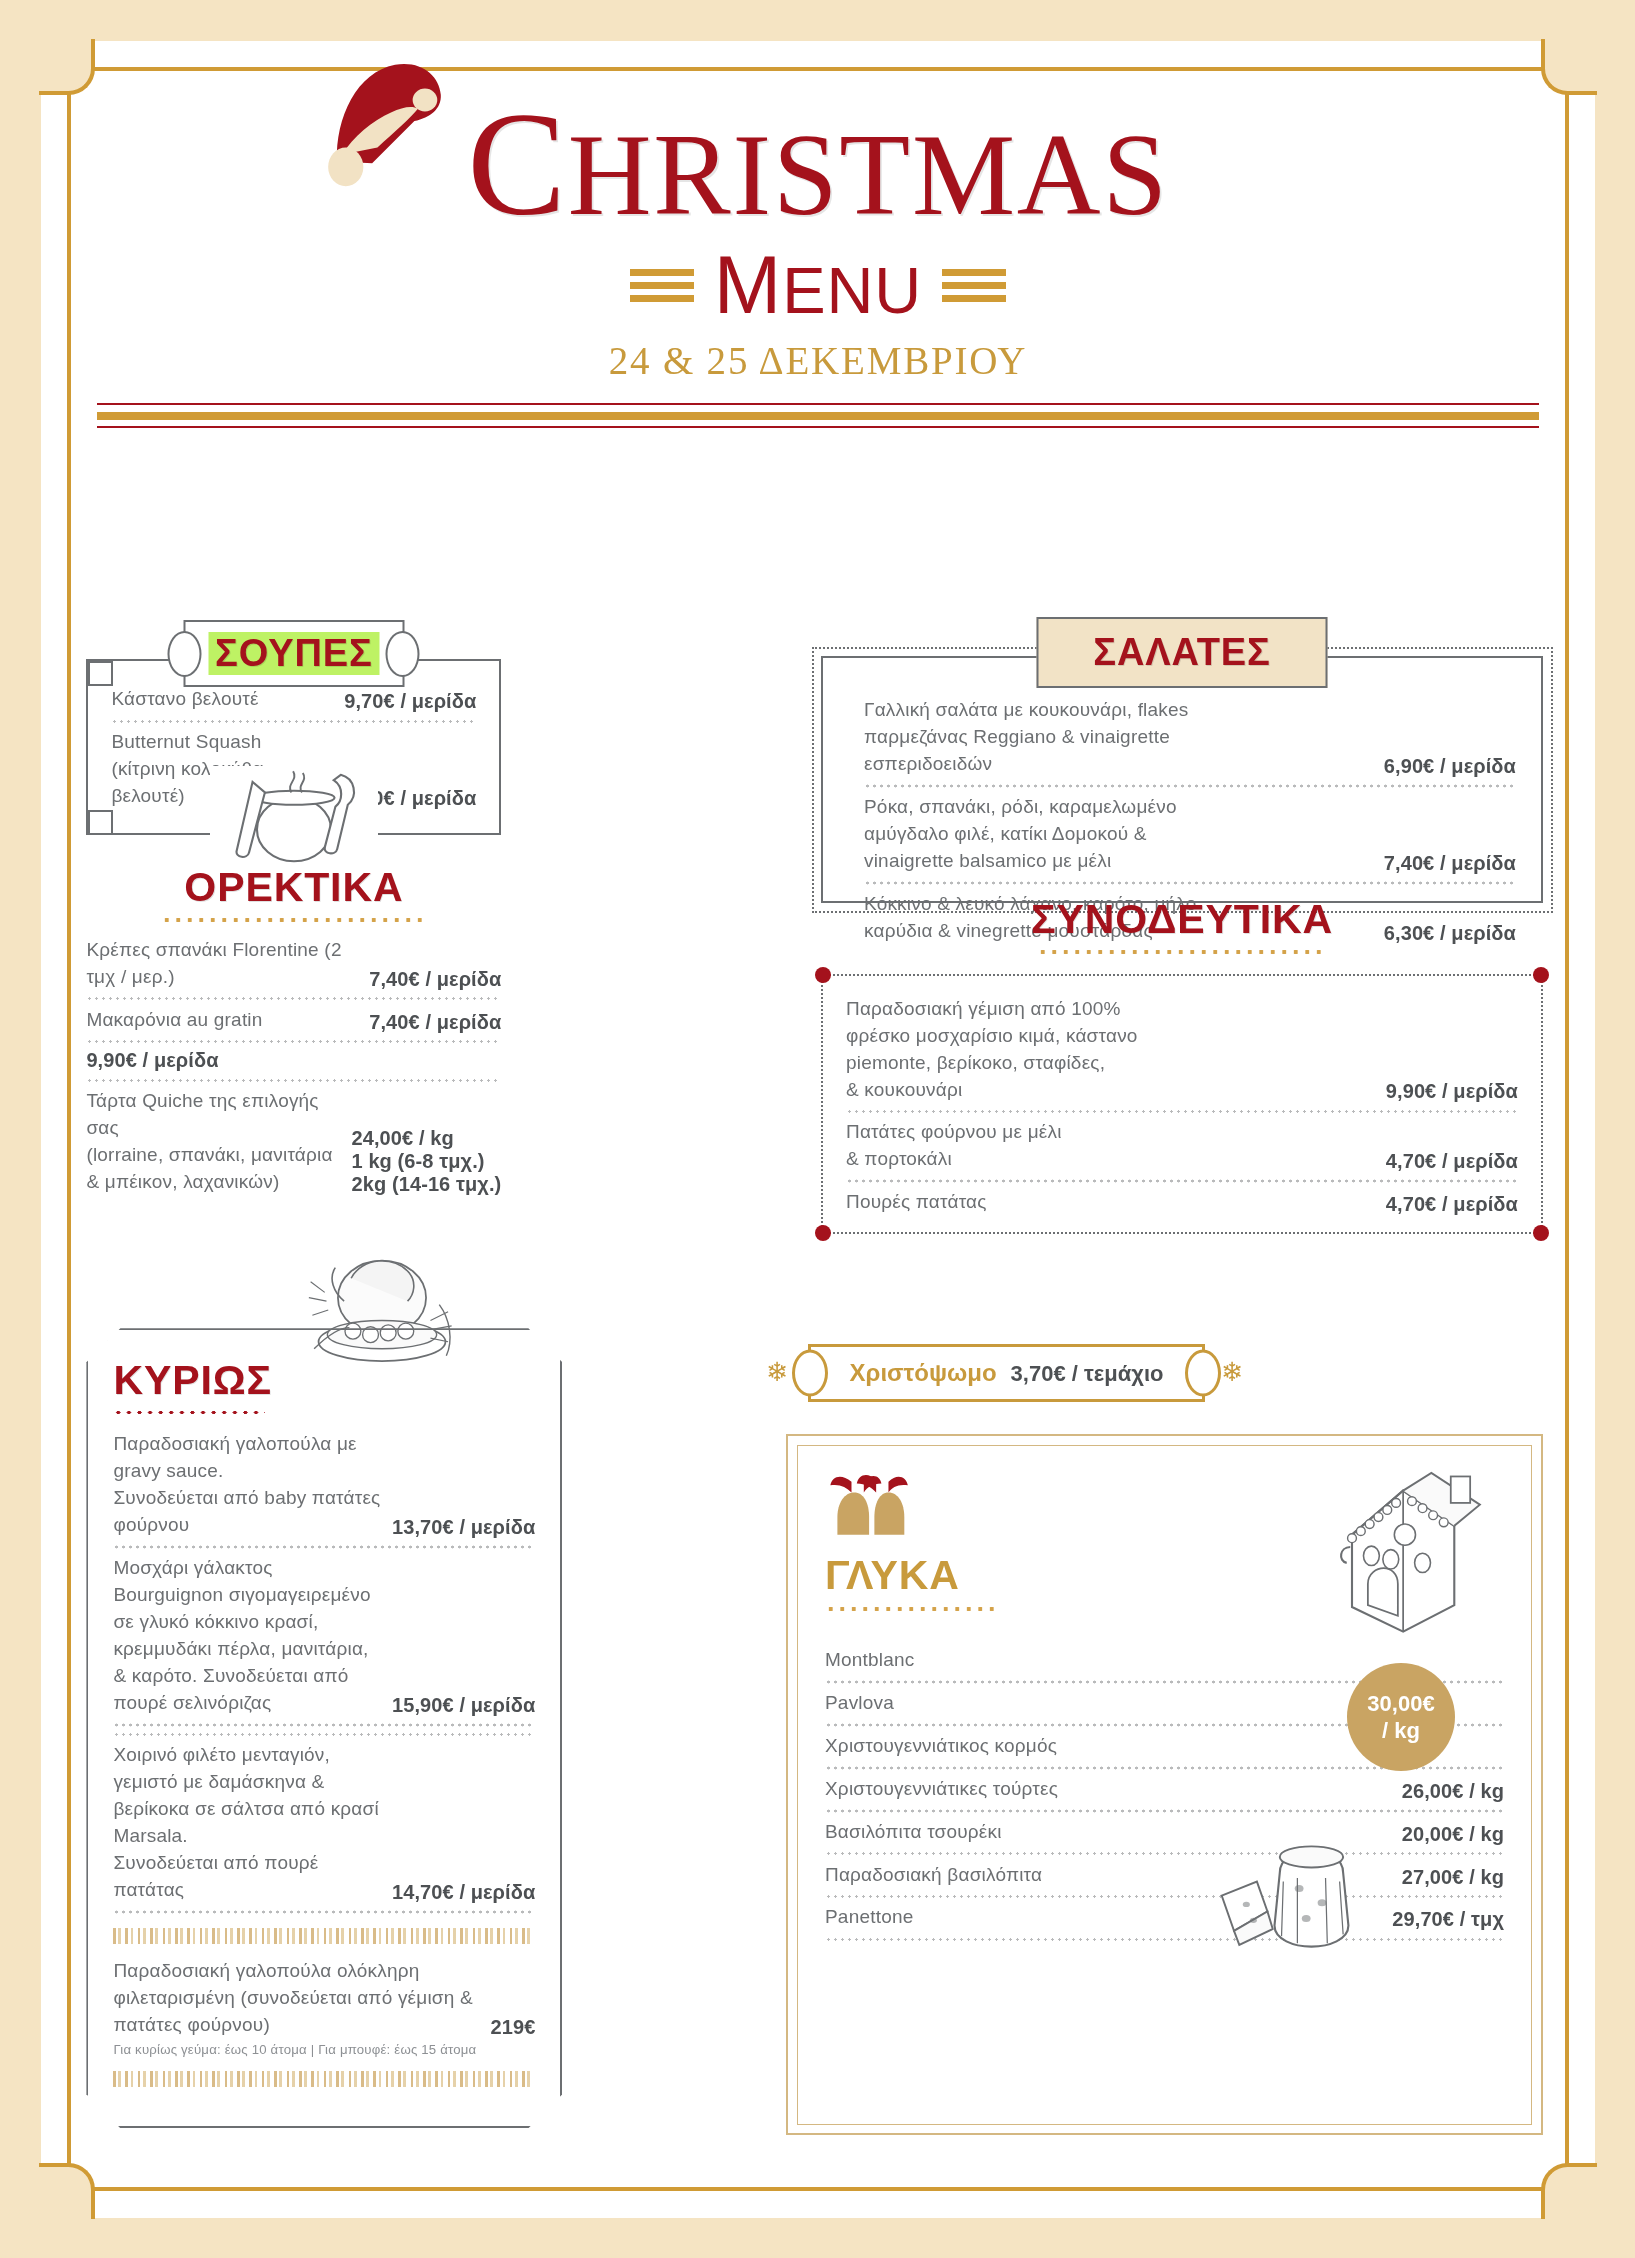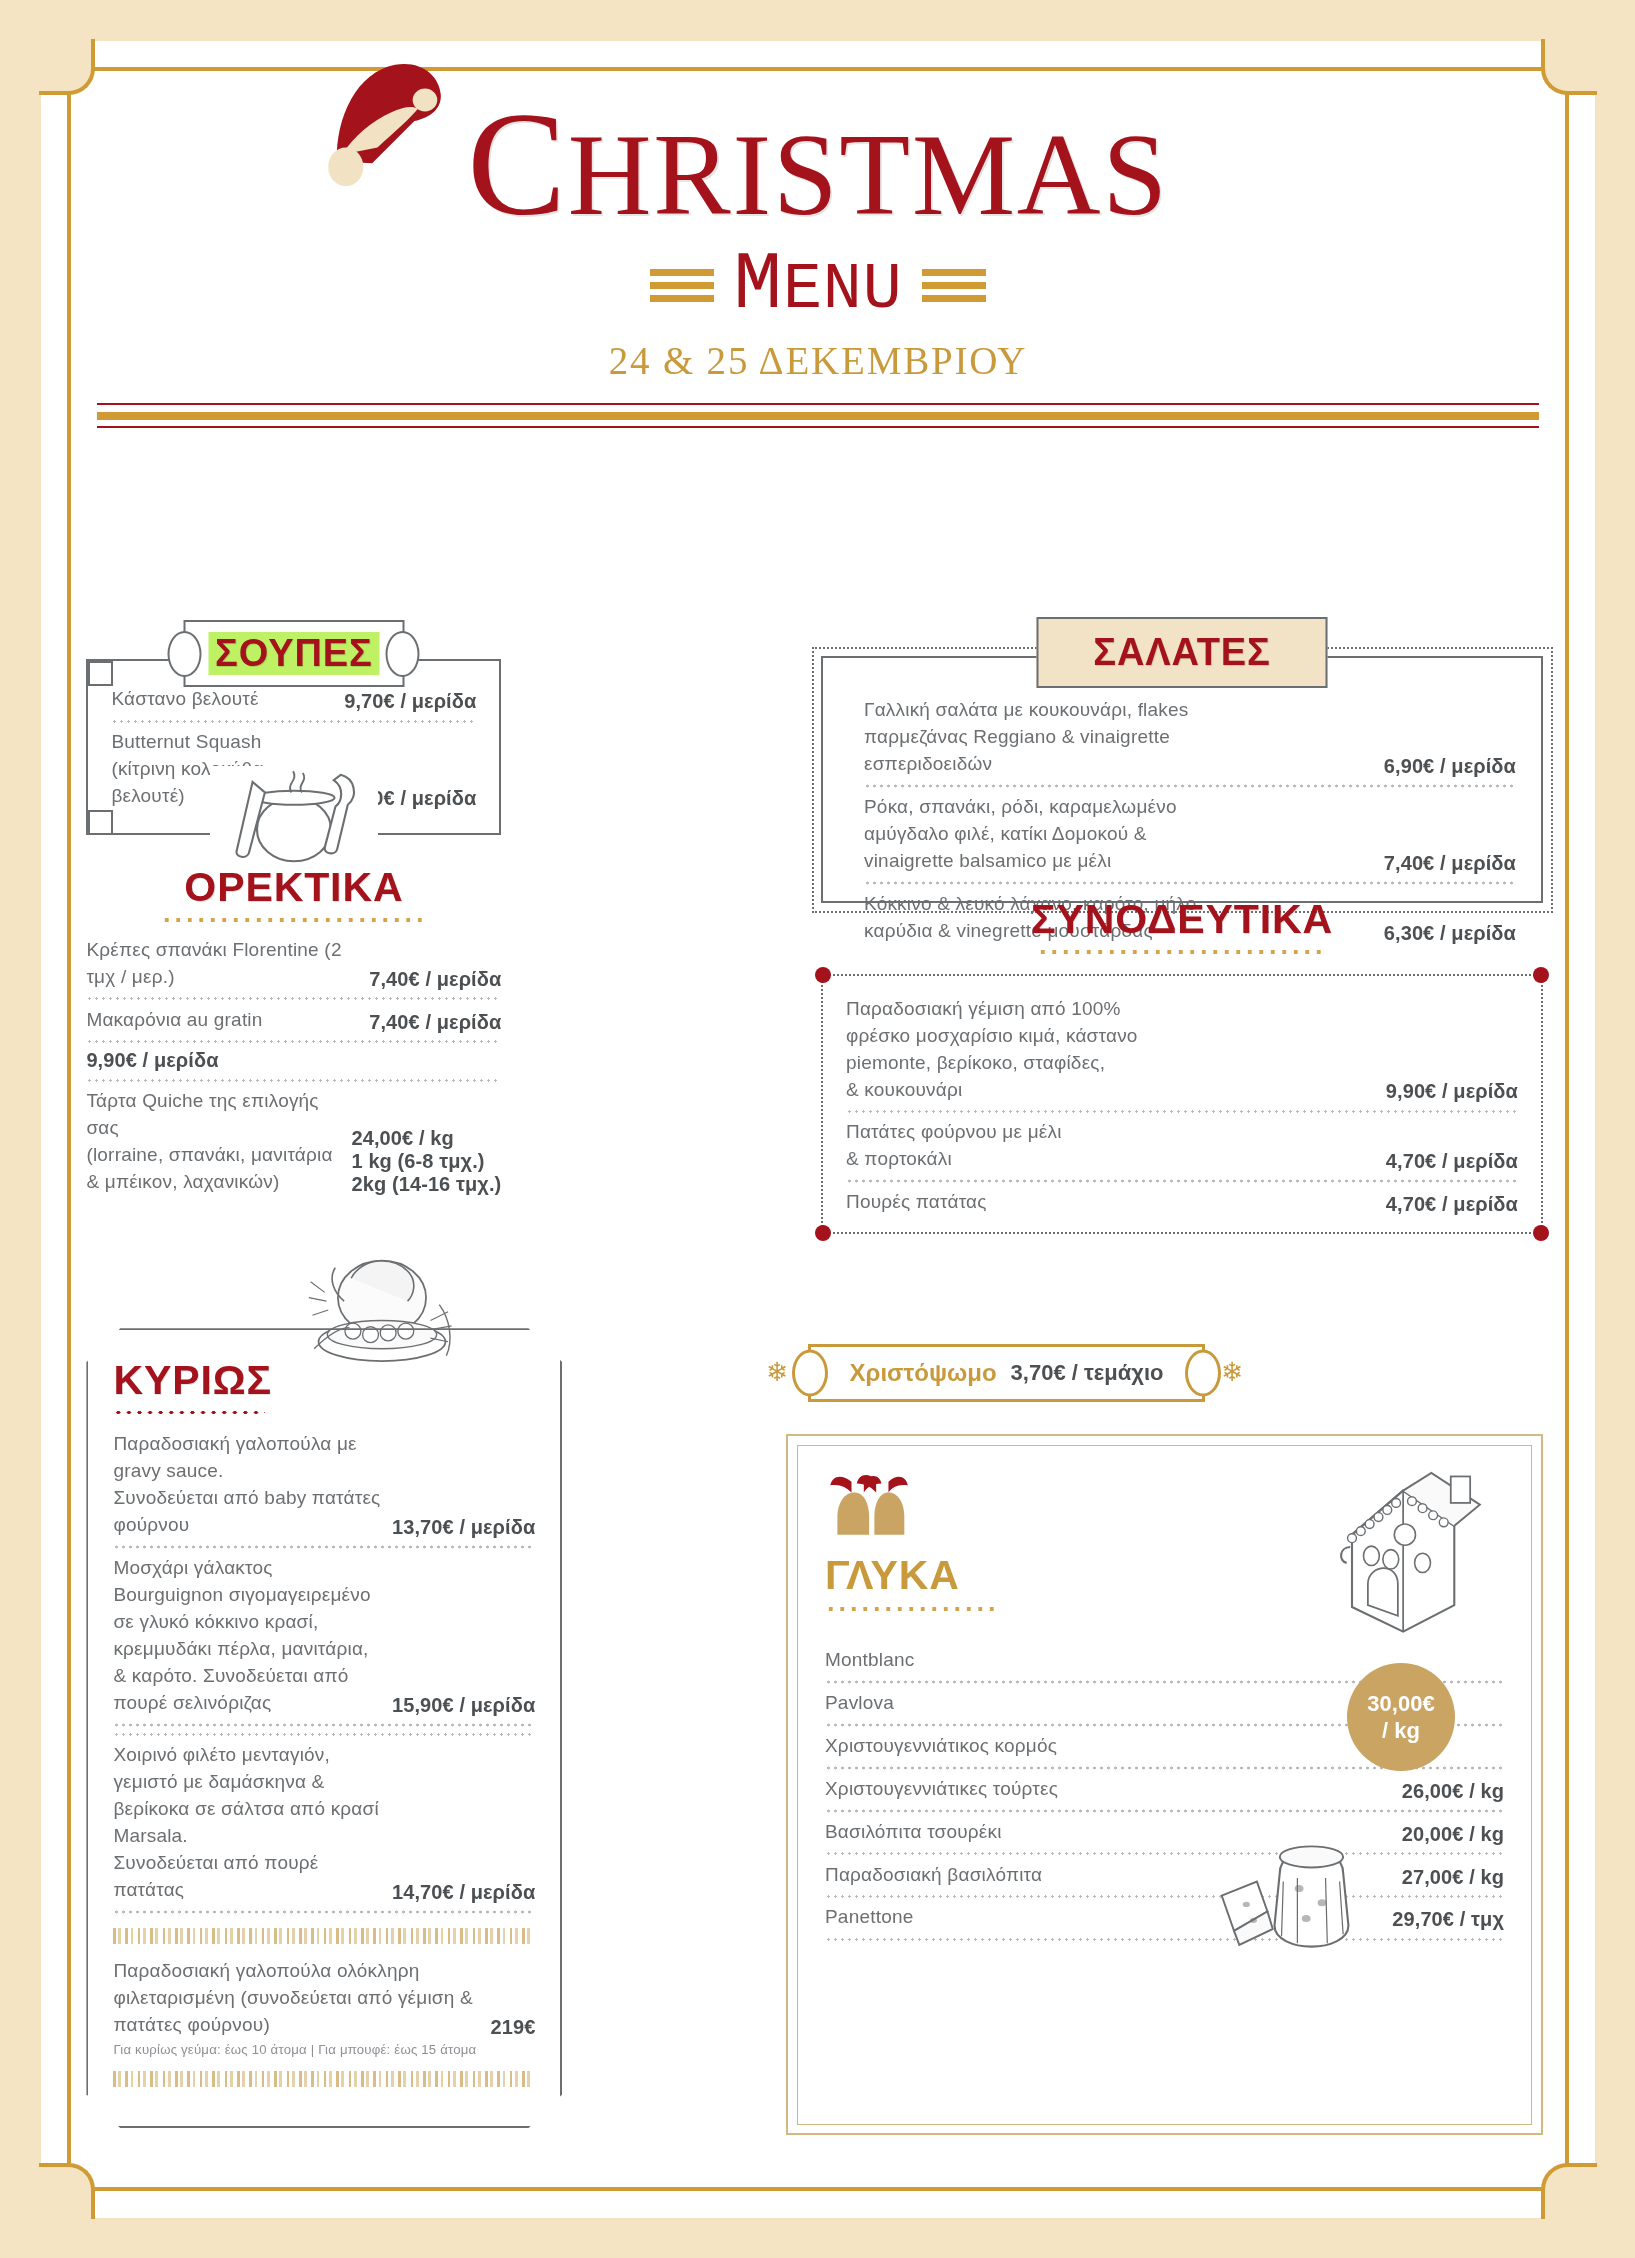--- a/index.html
+++ b/index.html
@@ -67,21 +67,21 @@
   }
   .title-christmas .cap { font-size: 148px; }
   .menu-row {
     display: flex; align-items: center; justify-content: center;
     gap: 19.4px; margin-top: 7px;
   }
   .menu-bars { display: flex; flex-direction: column; gap: 6.2px; }
   .menu-bars span { display:block; width: 64px; height: 7px; background: #d09b35; }
   .menu-bars span:nth-child(2) { width: 64px; }
   .title-menu {
-    font-family: Liberation Mono, monospace;
+    font-family: Liberation Sans, sans-serif;
     color: #a4121c;
     font-size: 65px;
     letter-spacing: 0.9px;
     line-height: 1;
   }
   .title-menu .cap { font-size: 81px; }
   .title-date {
     font-family: "Liberation Serif", serif;
     color: #c89a3c;
     font-size: 39px;
@@ -264,21 +264,21 @@
     display: flex; align-items: center; justify-content: center;
     border: 3.5px solid #c89a3c; background: #fff;
   }
   .xristo::before, .xristo::after {
     content: ""; position: absolute; top: 50%; transform: translateY(-50%);
     width: 30px; height: 41px; background: #fff;
     border: 3.5px solid #c89a3c; border-radius: 50%;
   }
   .xristo::before { left: -19.4px; }
   .xristo::after { right: -19.4px; }
-  .xristo .inner { position: relative; z-index: 3; background: #fff; padding: 0 8.8px; display: flex; gap: 14px; align-items: center; }
+  .xristo .inner { position: relative; z-index: 3; background: #fff; padding: 0 8.8px; display: flex; gap: 14px; align-items: flex-end; }
   .xristo .nm { color: #c89a3c; font-weight: bold; font-size: 24px; }
   .xristo .pr { color: #4d5053; font-weight: bold; font-size: 22px; }
   .snowflake { position: absolute; color: #c89a3c; font-size: 26.5px; top: 928px; }
   .snowflake.l { left: 699px; }
   .snowflake.r { left: 1154px; }
 
   
   .sweets {
     position: absolute; left: 719px; top: 1006px;
     width: 757px; height: 701px;

